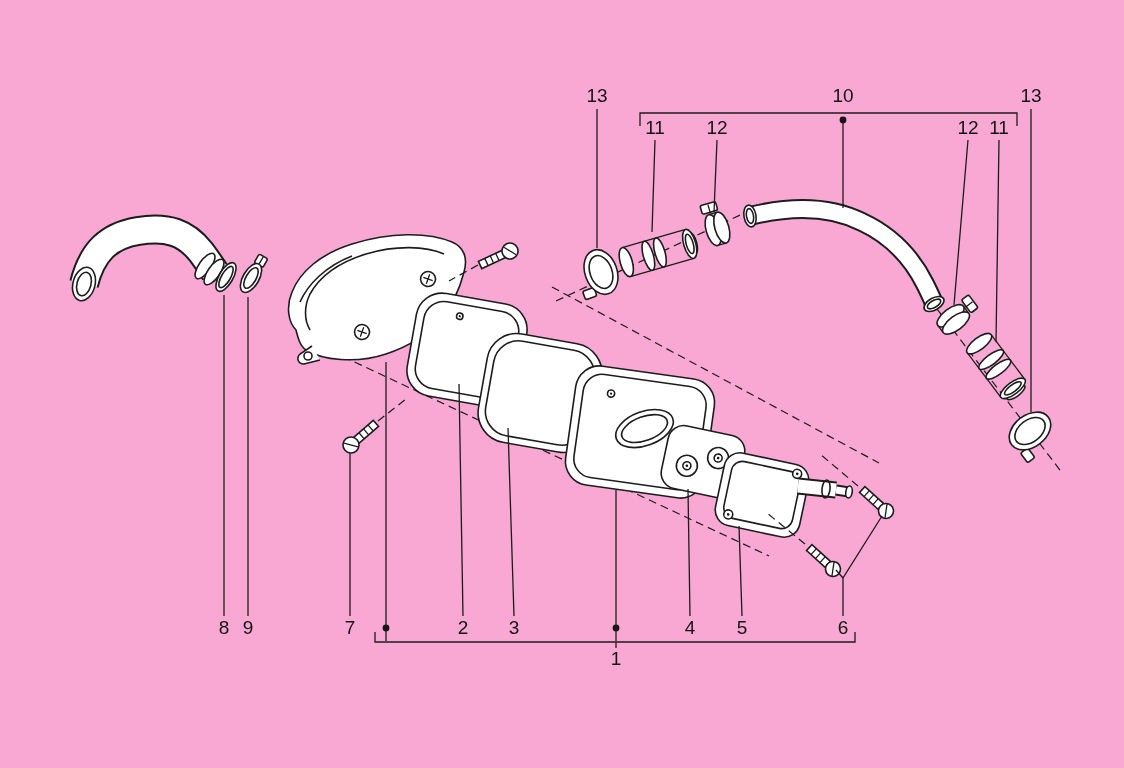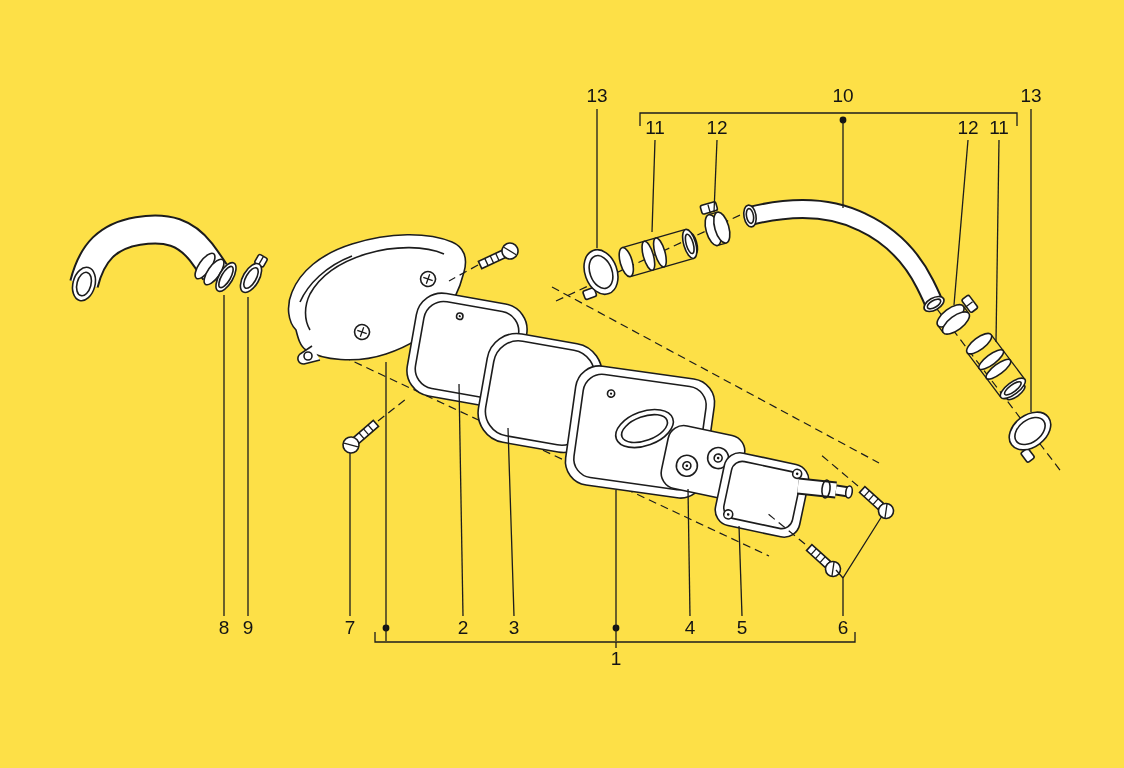--- a/index.html
+++ b/index.html
@@ -1,16 +1,16 @@
 <!DOCTYPE html>
 <html><head>
 <meta charset="utf-8">
 <style>
   html,body{margin:0;padding:0;background:#ffffff;}
-  .stage{position:relative;width:1124px;height:768px;background:#fde047;overflow:hidden;
+  .stage{position:relative;width:1124px;height:768px;background:#f9a8d4;overflow:hidden;
          font-family:"Liberation Sans", sans-serif;}
   svg{position:absolute;left:0;top:0;}
   .callout{font-family:"Liberation Sans", sans-serif;font-size:19px;fill:#141414;}
   .ln{stroke:#1c1c1c;stroke-width:1.3;fill:none;}
   .pt{stroke:#1c1c1c;stroke-width:1.6;fill:#ffffff;}
   .ptn{stroke:#1c1c1c;stroke-width:1.6;fill:none;}
   .dash{stroke:#1c1c1c;stroke-width:1.2;fill:none;stroke-dasharray:8 5;}
   .dot{fill:#141414;stroke:none;}
   .thick-out{stroke:#1c1c1c;fill:none;stroke-linecap:butt;}
   .thick-in{stroke:#ffffff;fill:none;stroke-linecap:butt;}

